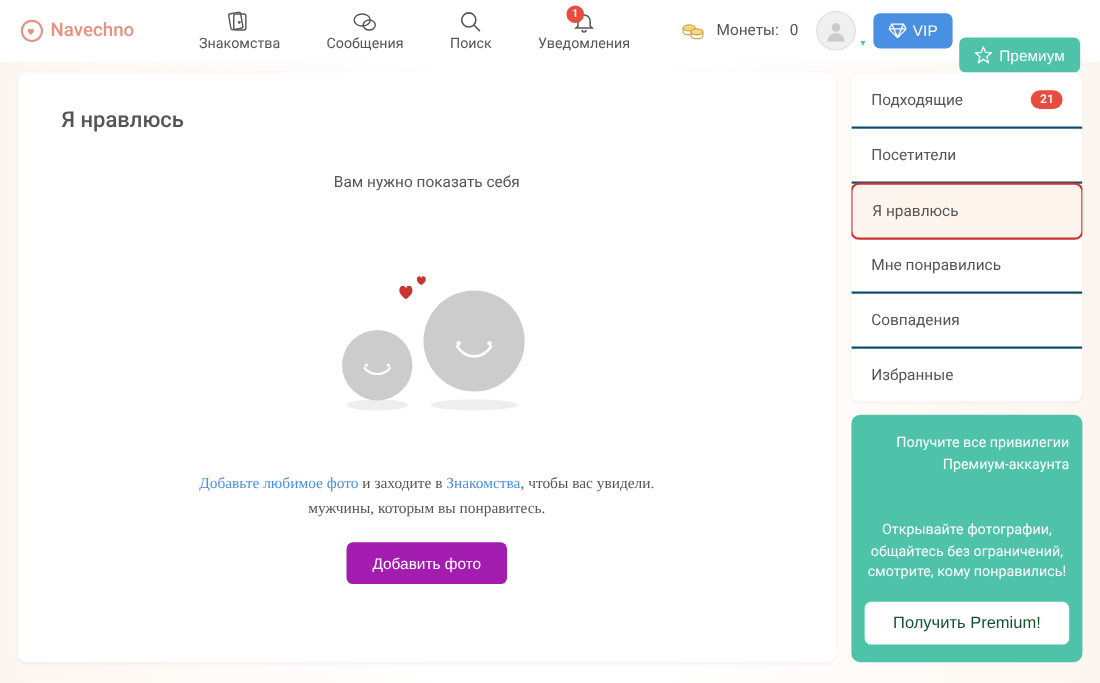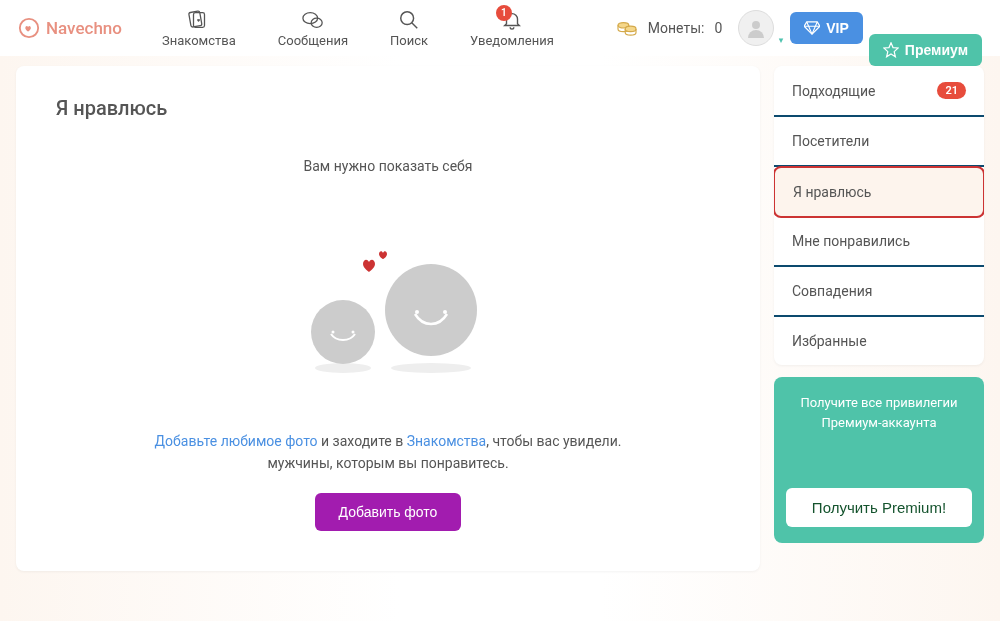--- a/index.html
+++ b/index.html
@@ -18,21 +18,21 @@
       padding: 0 18px;
       background: #fff;
     }
     .logo {
       display: flex;
       align-items: center;
       gap: 6px;
       color: #e89080;
       font-size: 17px;
       font-weight: 500;
-      margin-right: 40px;
+      margin-right: 59px;
     }
     .nav {
       display: flex;
       gap: 42px;
     }
     .nav-item {
       display: flex;
       flex-direction: column;
       align-items: center;
       gap: 2px;
@@ -93,21 +93,21 @@
       color: #4fc3b0;
     }
     .btn {
       display: inline-flex;
       align-items: center;
       gap: 6px;
       border: none;
       border-radius: 6px;
       padding: 8px 14px;
       font-size: 14px;
-      font-weight: 700;
+      font-weight: 400;
       color: #fff;
       cursor: pointer;
       margin-left: 6px;
     }
     .btn-vip { background: #4a90e2; }
     .btn-premium { background: #4fc3a9; margin-top: 44px; }
     .layout {
       display: flex;
       gap: 14px;
       padding: 10px 16px;
@@ -136,20 +136,21 @@
       height: 150px;
       display: flex;
       align-items: flex-end;
       justify-content: center;
       margin-bottom: 56px;
     }
     .prompt {
       font-size: 14px;
       color: #555;
       line-height: 1.6;
+      font-family: Liberation Serif, serif;
     }
     .prompt .link { color: #4a90e2; cursor: pointer; }
     .add-photo-btn {
       margin-top: 18px;
       background: #a21caf;
       color: #fff;
       border: none;
       border-radius: 6px;
       padding: 11px 24px;
       font-size: 14px;
@@ -198,21 +199,21 @@
     }
     .promo {
       background: #4fc3a9;
       border-radius: 8px;
       padding: 16px 12px;
       color: #fff;
       text-align: center;
       font-size: 13px;
       line-height: 1.5;
     }
-    .promo-title { margin-bottom: 40px; }
+    .promo-title { margin-bottom: 40px; text-align: right; }
     .promo-btn {
       margin-top: 16px;
       background: #fff;
       color: #14532d;
       border: 1px solid rgba(255,255,255,0.9);
       border-radius: 6px;
       padding: 10px 16px;
       font-size: 15px;
       cursor: pointer;
       width: 100%;
@@ -345,16 +346,17 @@
       </div>
       <div class="side-item">
         <span>Совпадения</span>
       </div>
       <div class="side-item">
         <span>Избранные</span>
       </div>
     </div>
     <div class="promo">
       <div class="promo-title">Получите все привилегии Премиум-аккаунта</div>
+      <div>Открывайте фотографии, общайтесь без ограничений, смотрите, кому понравились!</div>
       <button class="promo-btn">Получить Premium!</button>
     </div>
   </aside>
 </div>
 
 </body></html>

